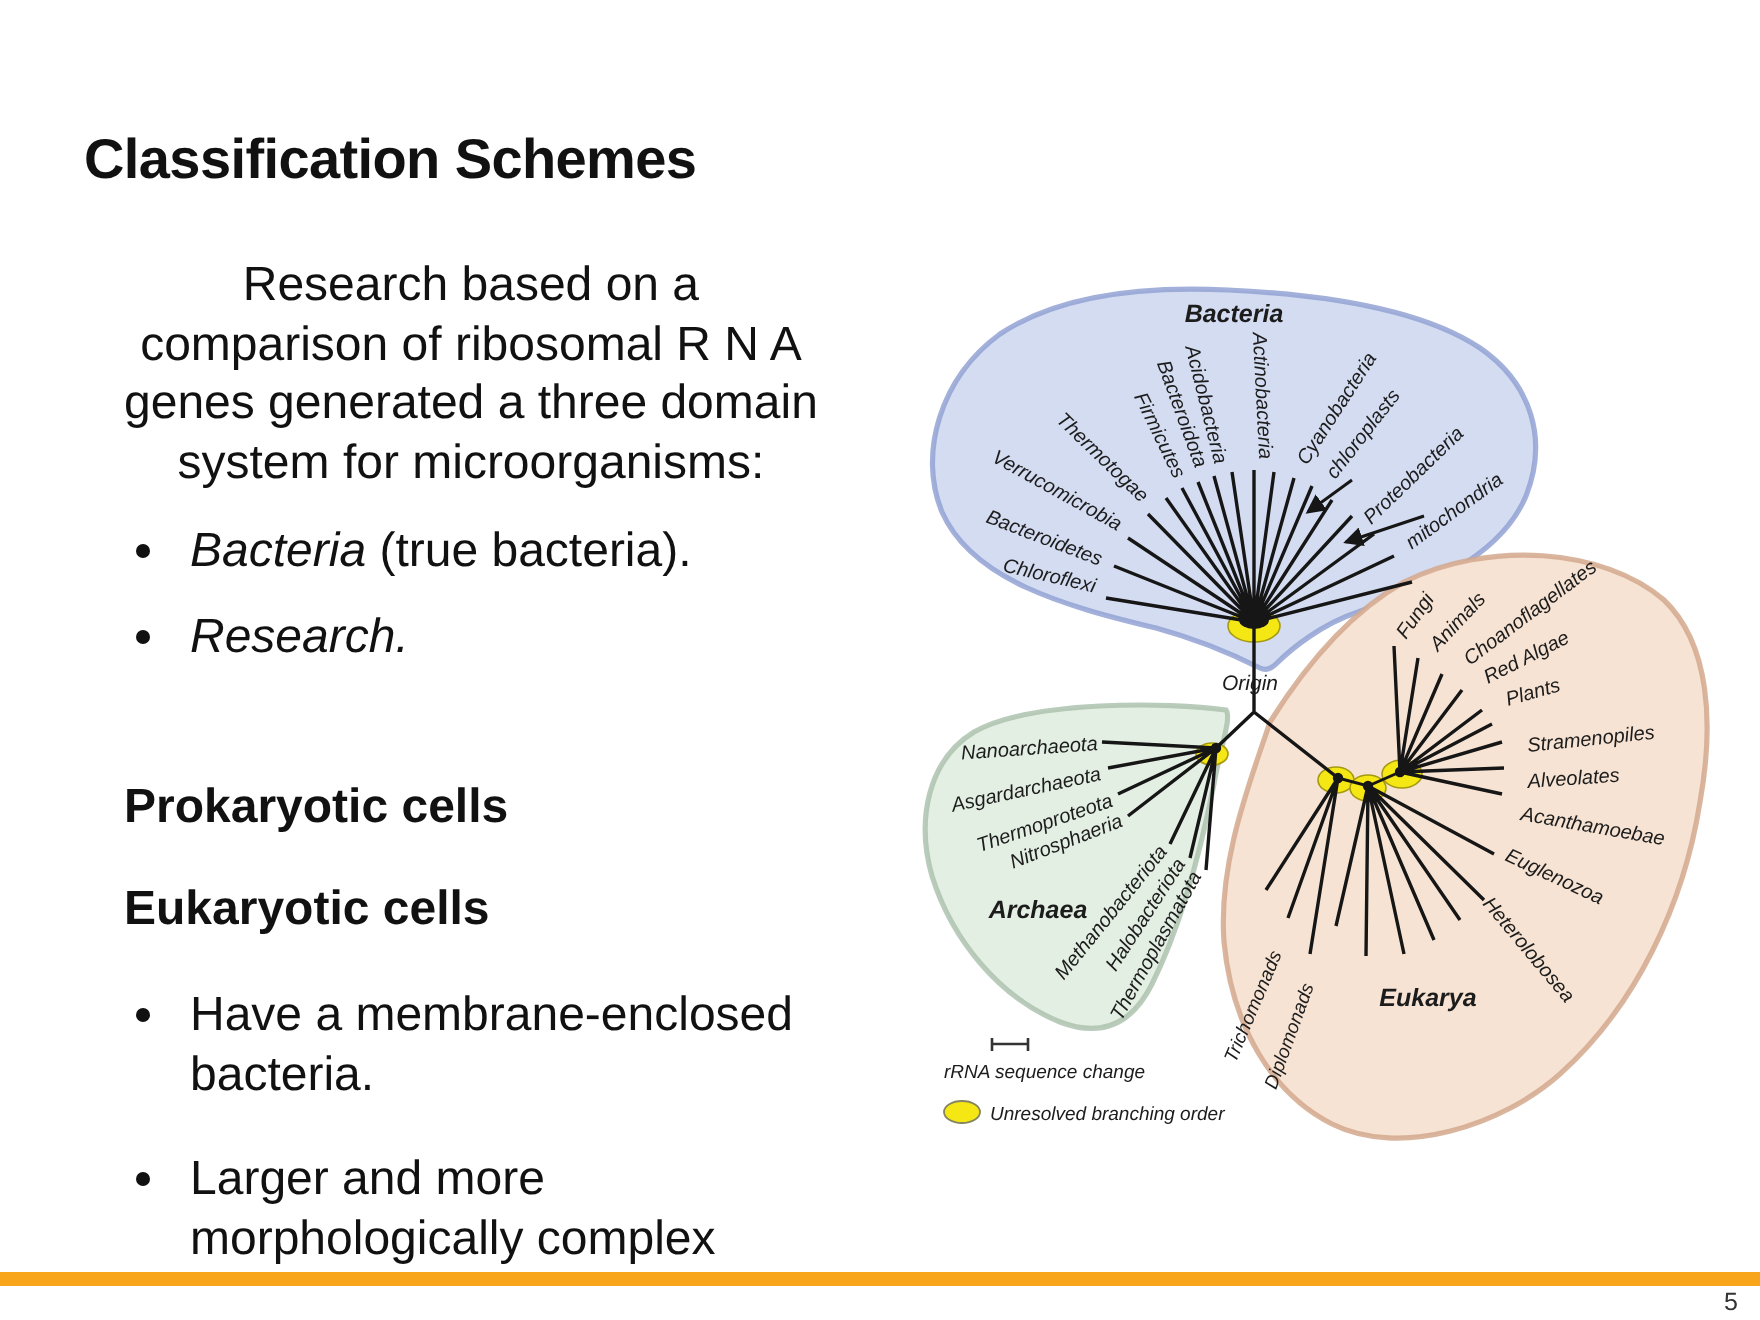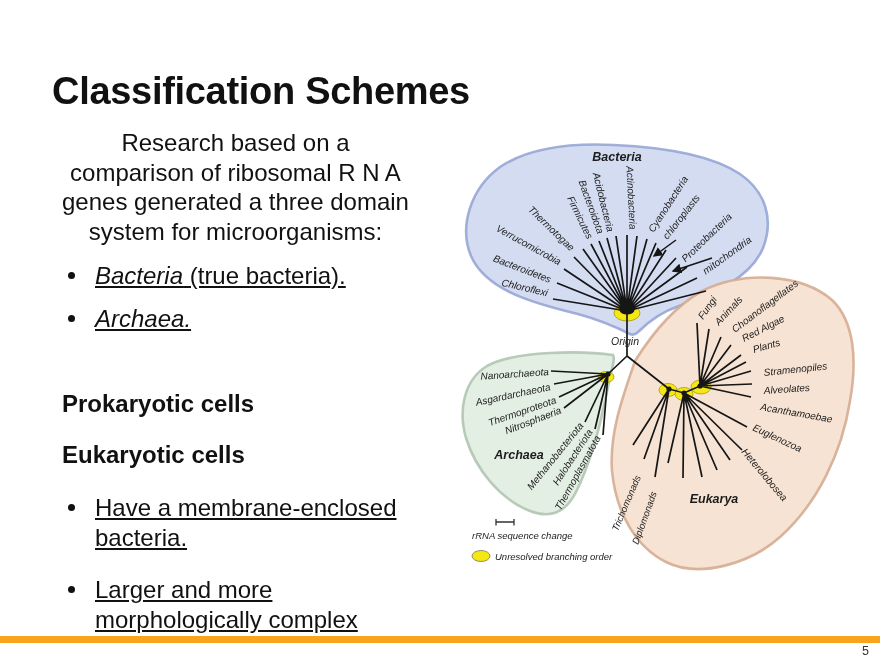--- a/index.html
+++ b/index.html
@@ -1,22 +1,22 @@
 <!DOCTYPE html>
 <html><head>
 <meta charset="utf-8">
 <style>
   html,body{margin:0;padding:0;background:#e8e8e8;}
   .slide{position:relative;width:880px;height:660px;background:#ffffff;overflow:hidden;
          font-family:"Liberation Sans","DejaVu Sans",sans-serif;color:#111;}
-  .title{position:absolute;left:52px;top:45px;font-size:38px;font-weight:bold;letter-spacing:-0.3px;}
+  .title{position:absolute;left:42px;top:45px;font-size:28px;font-weight:bold;letter-spacing:-0.3px;}
   .intro{position:absolute;left:62px;top:128px;font-size:24px;line-height:29.5px;white-space:pre-line;text-align:center;}
   .bullet{position:absolute;left:62px;font-size:24px;line-height:30px;}
   .bullet .dot{position:absolute;left:6px;top:11px;width:7px;height:7px;border-radius:50%;background:#111;}
-  .bullet .txt{display:block;margin-left:33px;white-space:pre-line;text-decoration:underline;}
+  .bullet .txt{display:block;margin-left:33px;white-space:pre-line;}
   .subhead{position:absolute;left:62px;font-size:24px;font-weight:bold;}
   .bar{position:absolute;left:0;top:636px;width:880px;height:7px;background:#F9A51B;}
   .pagenum{position:absolute;right:11px;top:644px;font-size:12.5px;color:#333;}
   svg.tree{position:absolute;left:0;top:0;width:880px;height:660px;}
   svg.tree text{font-family:"Liberation Sans","DejaVu Sans",sans-serif;font-style:italic;fill:#1c1c1c;}
   .tax{font-size:10px;}
   .tax9{font-size:9.5px;}
   .domname{font-size:12.5px;font-weight:bold;}
   .origin{font-size:10.5px;}
   .leg{font-size:9.5px;}
@@ -34,21 +34,21 @@
 comparison of ribosomal R N A
 genes generated a three domain
 system for microorganisms:</div>
 
   <div class="bullet" style="top:261px">
     <span class="dot"></span>
     <span class="txt"><i>Bacteria</i><span> (true bacteria).</span></span>
   </div>
   <div class="bullet" style="top:304px">
     <span class="dot"></span>
-    <span class="txt"><i>Archaea.</i><span></span></span>
+    <span class="txt"><i>Research.</i><span></span></span>
   </div>
 
   <div class="subhead" style="top:390px">Prokaryotic cells</div>
   <div class="subhead" style="top:441px">Eukaryotic cells</div>
 
   <div class="bullet" style="top:493px">
     <span class="dot"></span>
     <span class="txt">Have a membrane-enclosed
 bacteria.</span>
   </div>

